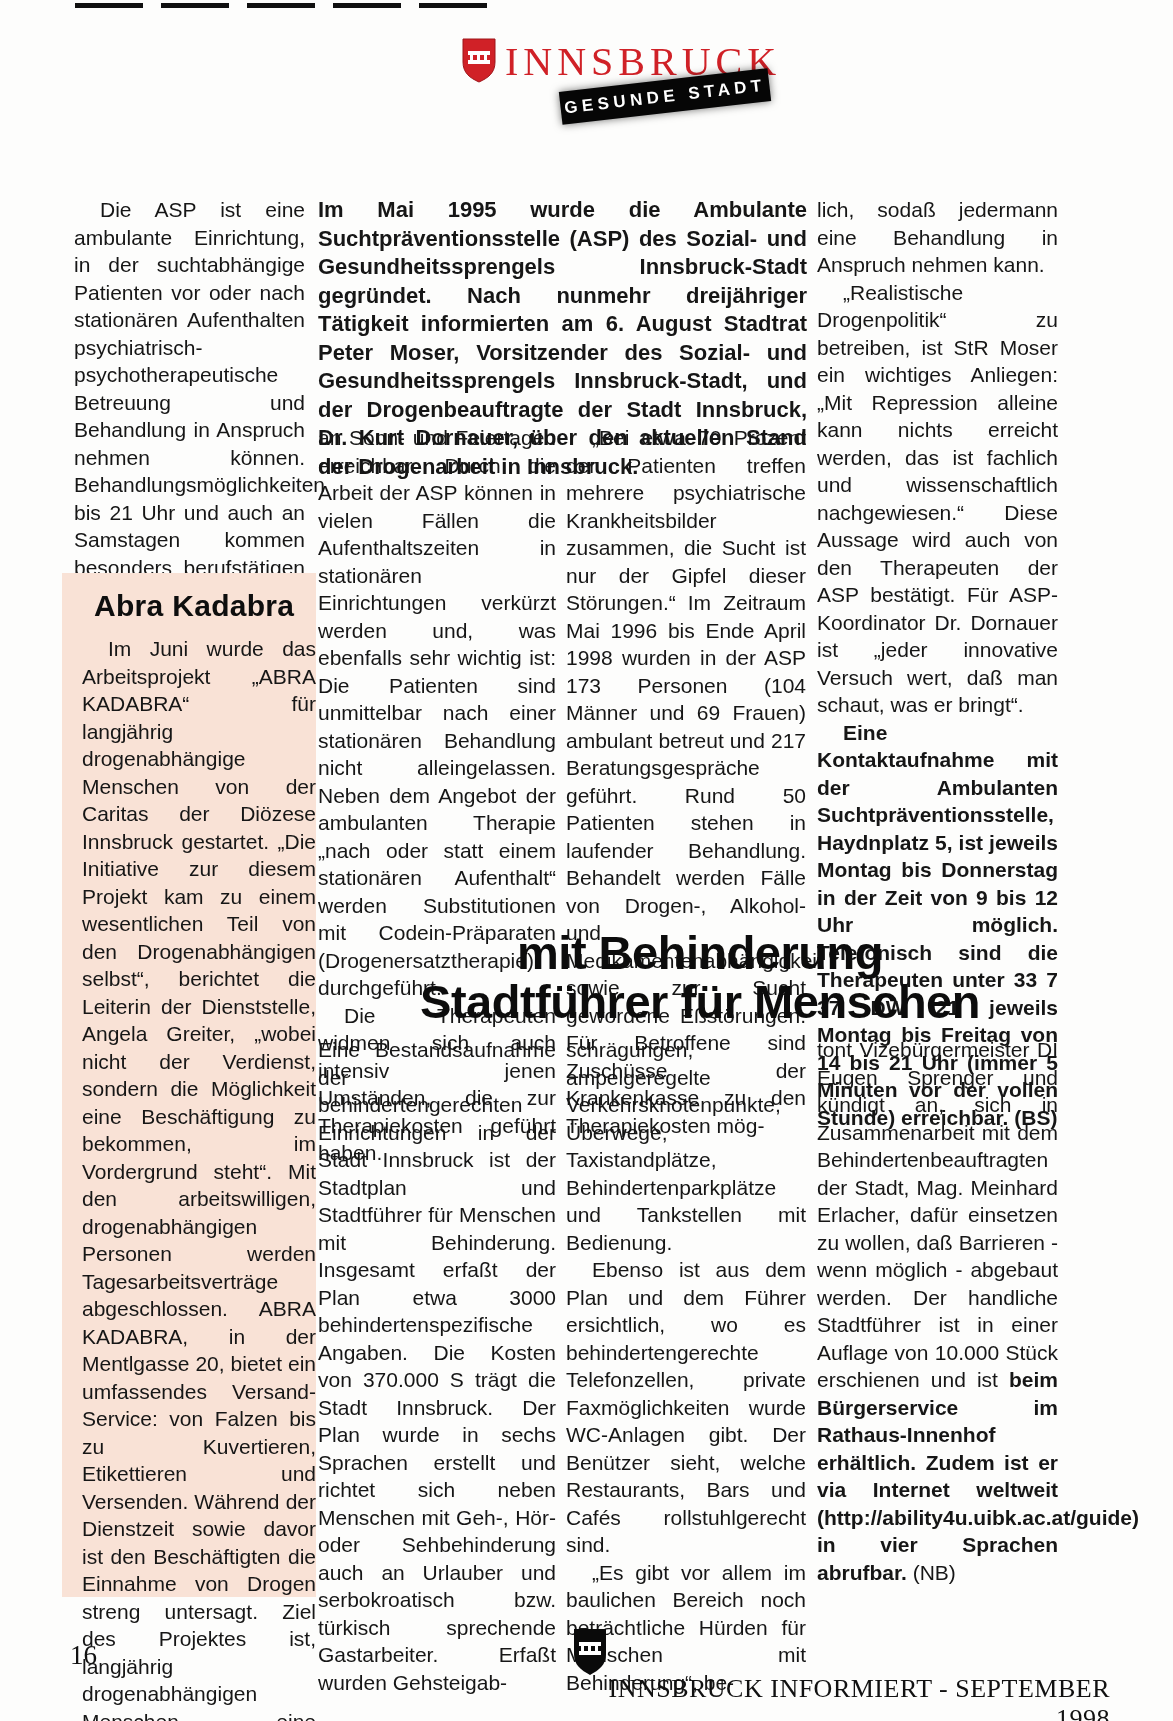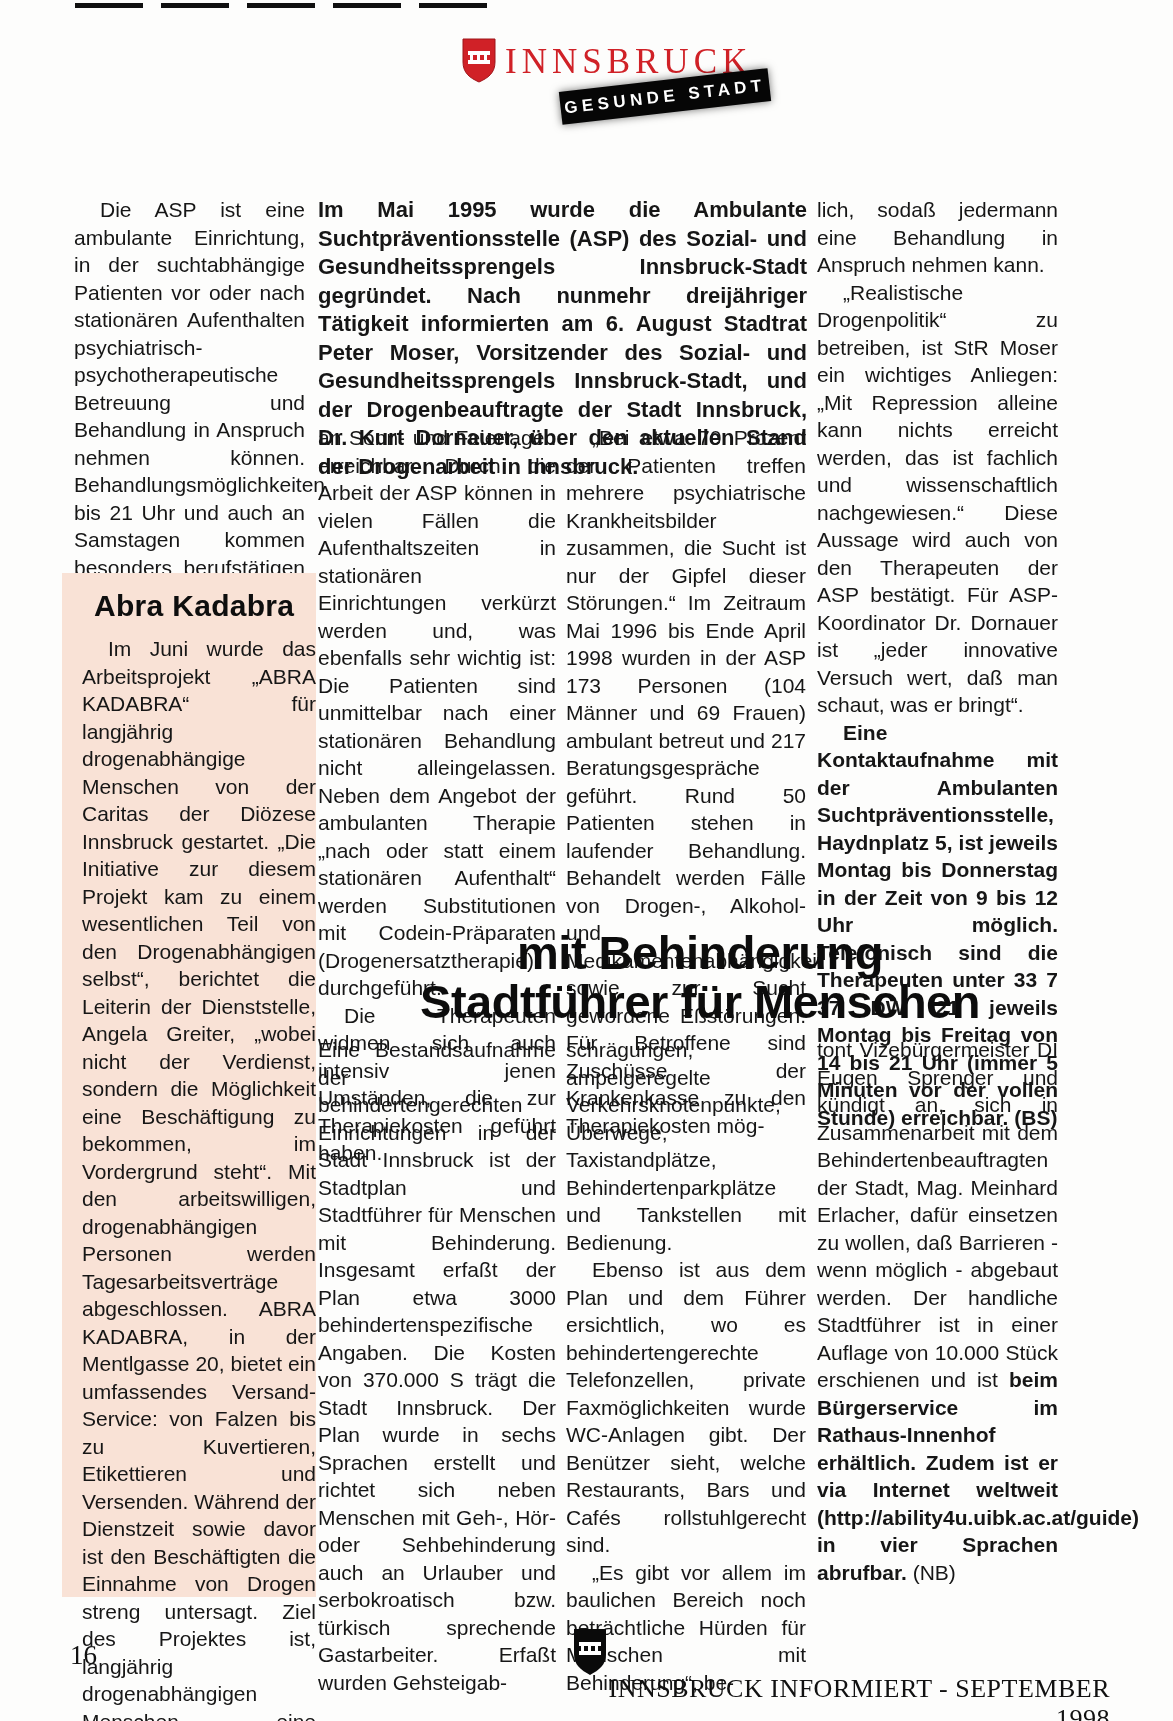--- a/index.html
+++ b/index.html
@@ -13,21 +13,21 @@
   
   .top-rule {
     position:absolute; left:75px; top:3px; width:416px; height:5px;
     background:repeating-linear-gradient(90deg,#101010 0 68px, transparent 68px 86px);
   }
 
   
   .masthead-shield { position:absolute; left:461px; top:38px; width:36px; height:46px; }
   .logo-text {
     position:absolute; left:505px; top:40px;
-    font-family:"Liberation Serif", serif; font-size:35px; line-height:44px;
+    font-family:"Liberation Serif", serif; font-size:40px; line-height:44px;
     color:#d02127; letter-spacing:5px; font-weight:400;
   }
   .badge {
     position:absolute; left:560px; top:80px; width:210px; height:33px;
     background:#060606; transform:rotate(-6.5deg);
     display:flex; align-items:center; justify-content:center;
     box-shadow:0 0 9px rgba(0,0,0,.55);
   }
   .badge span { color:#ffffff; font-size:17px; font-weight:bold; letter-spacing:4.5px; }
 

